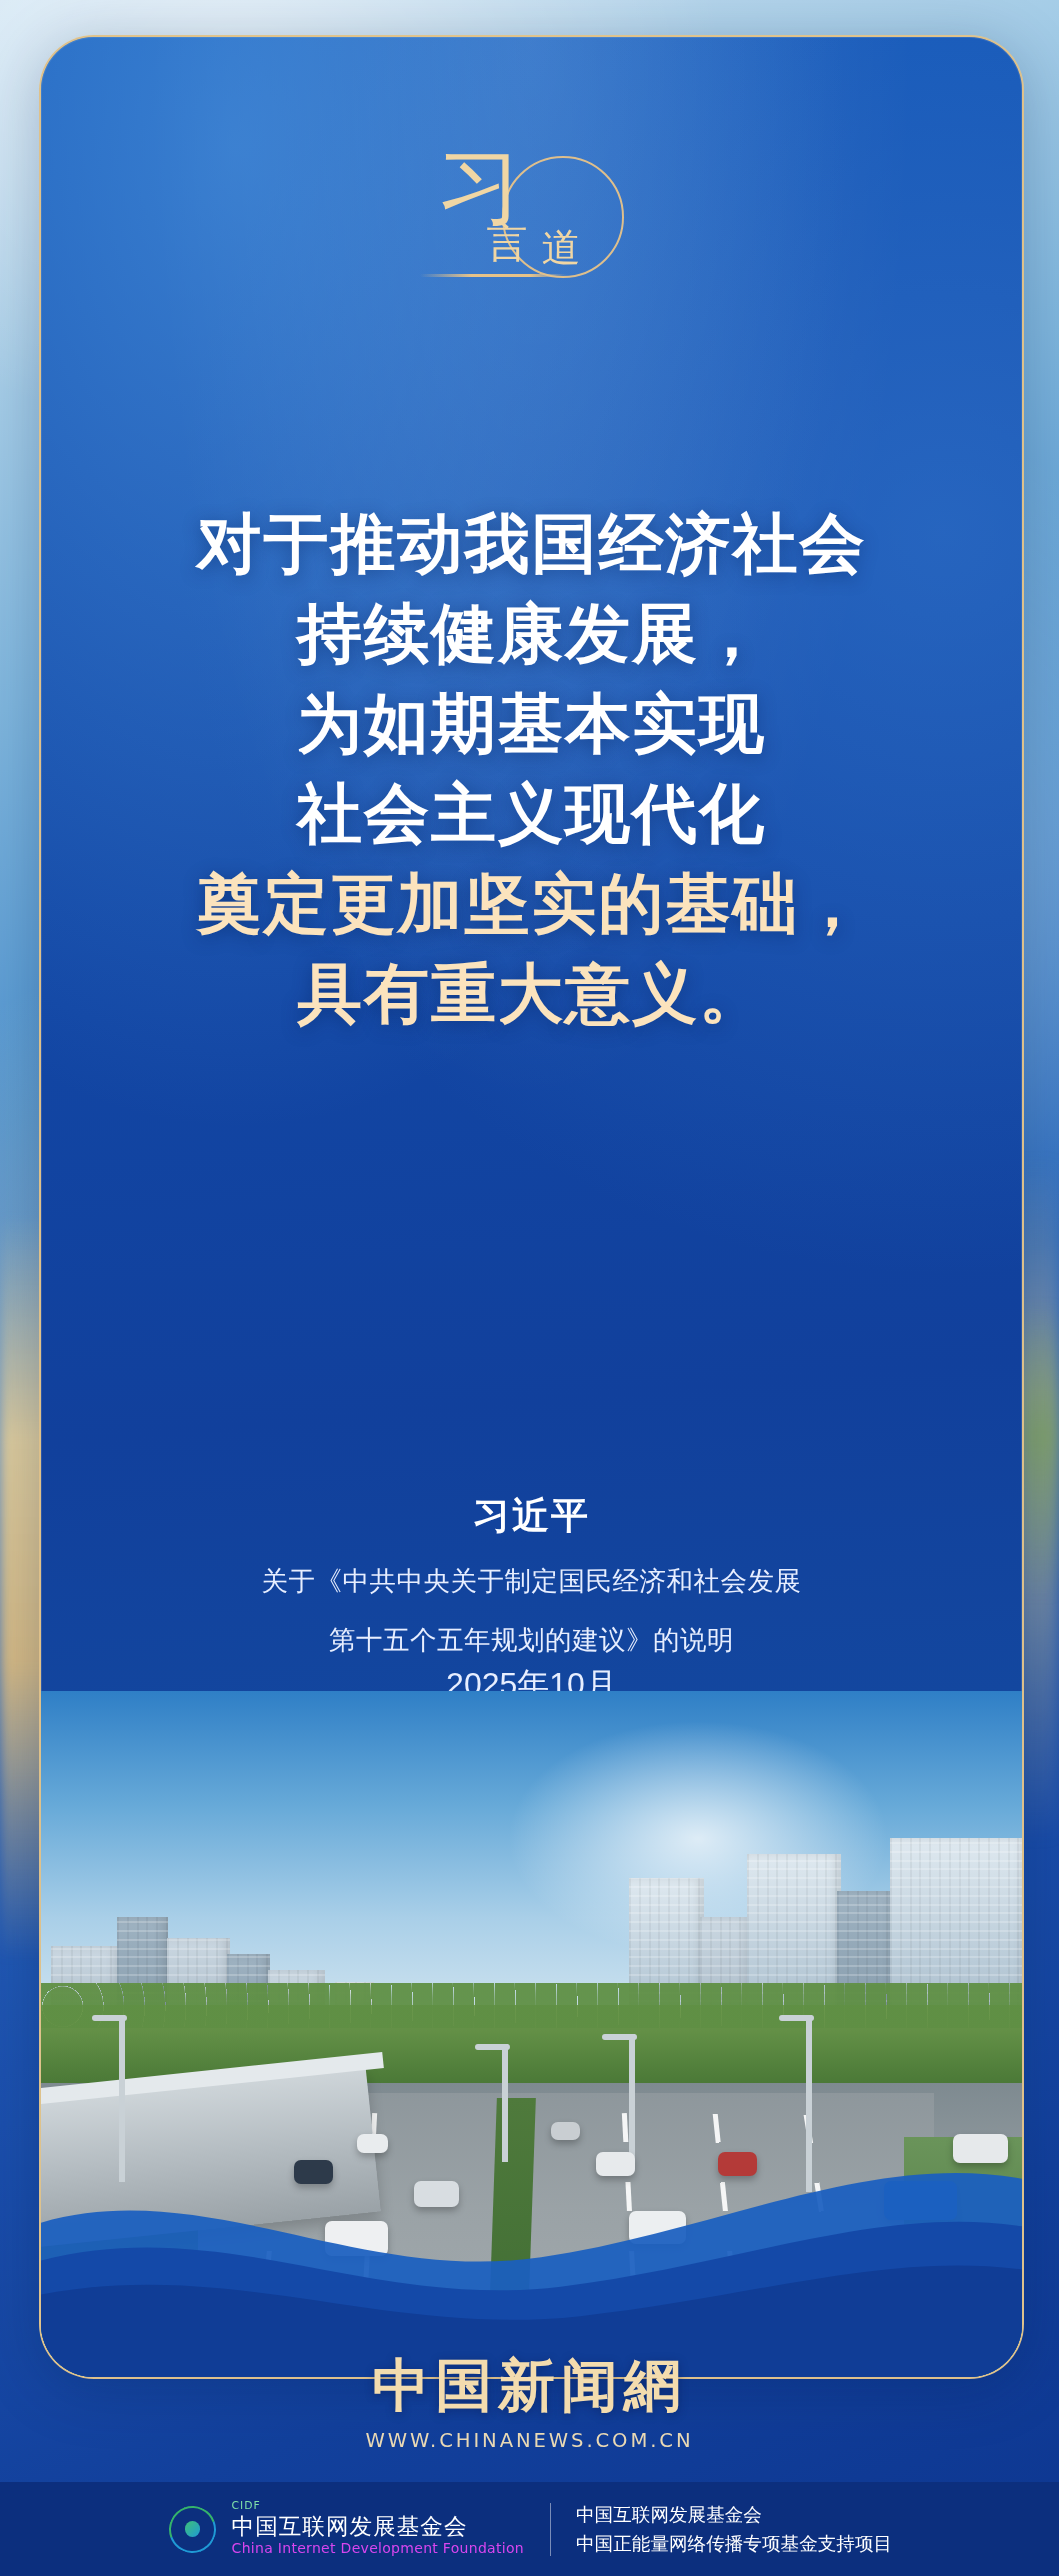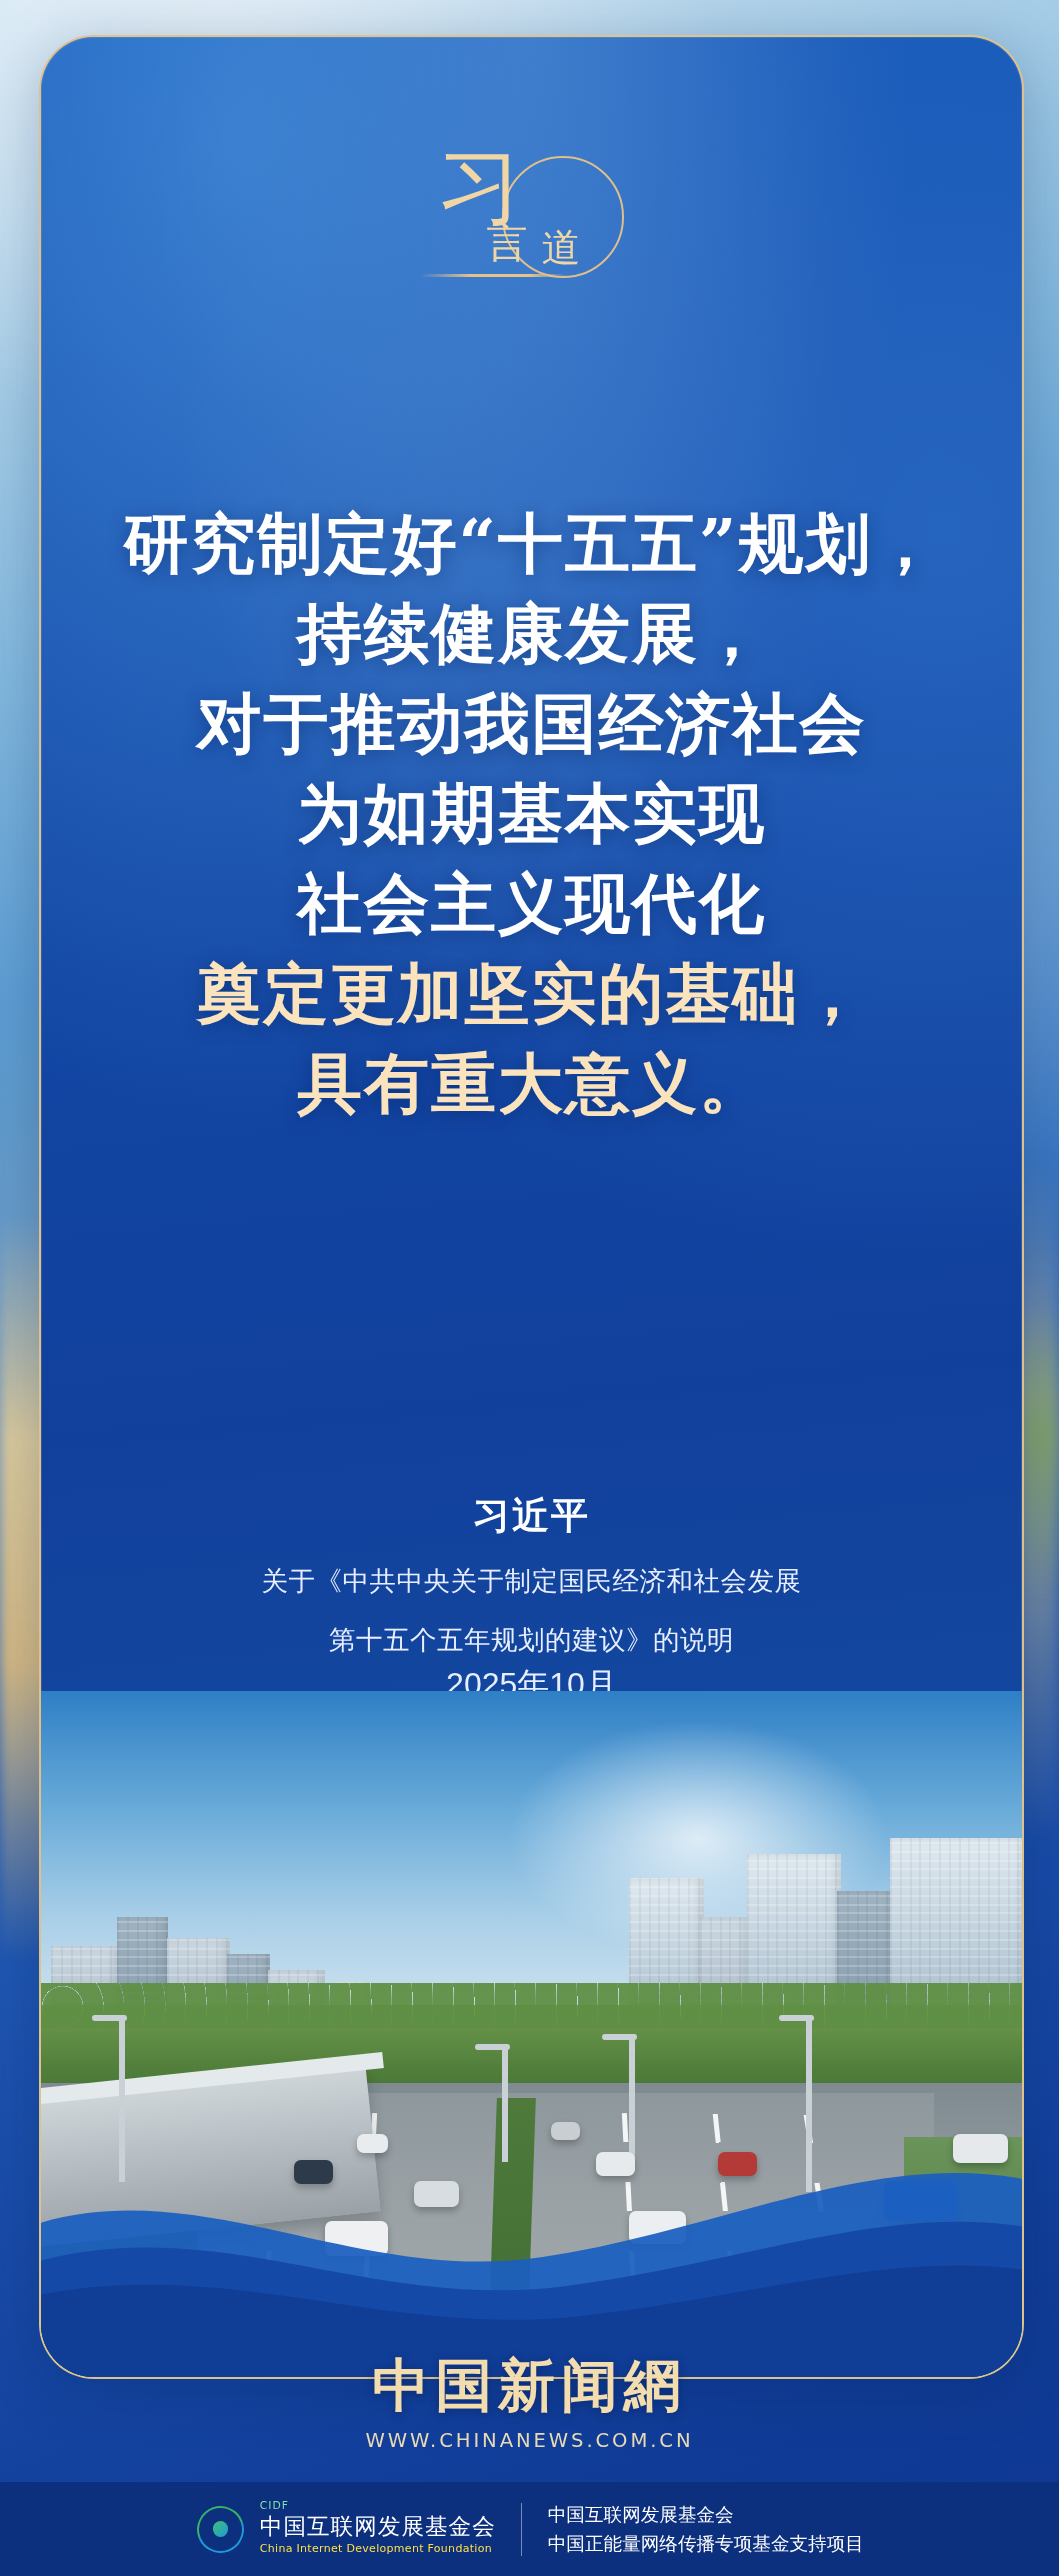--- a/index.html
+++ b/index.html
@@ -382,22 +382,22 @@
   }
   .cidf-text .l1 {
     font-family: "DejaVu Sans", sans-serif;
     font-size: 22.6px;
     color: #ffffff;
     line-height: 27.5px;
     letter-spacing: 1px;
   }
   .cidf-text .l2 {
     font-family: "DejaVu Sans", sans-serif;
-    font-size: 11px;
-    color: #fde047;
+    font-size: 14px;
+    color: #d946ef;
     line-height: 17.7px;
     letter-spacing: 0.3px;
   }
   .cidf-text .l0 {
     font-family: "DejaVu Sans", sans-serif;
     font-size: 10.8px;
     color: #7fe0a9;
     line-height: 12.7px;
     letter-spacing: 1px;
   }
@@ -431,23 +431,22 @@
       <div class="logo-wrap">
         <div class="logo-ring"></div>
         <div class="logo-xi">习</div>
         <div class="logo-yan">言</div>
         <div class="logo-dao">道</div>
         <div class="logo-underline"></div>
       </div>
     </div>
 
     <div class="headline">
-      <span class="ln">研究制定好“十五五”规划，</span>
+      <span class="ln">对于推动我国经济社会</span>
       <span class="ln">持续健康发展，</span>
-      <span class="ln">对于推动我国经济社会</span>
       <span class="ln">为如期基本实现</span>
       <span class="ln">社会主义现代化</span>
       <span class="ln gold">奠定更加坚实的基础，</span>
       <span class="ln gold">具有重大意义。</span>
     </div>
 
     <div class="attrib">
       <div class="name">习近平</div>
       <div class="src">关于《中共中央关于制定国民经济和社会发展</div>
       <div class="src">第十五个五年规划的建议》的说明</div>

